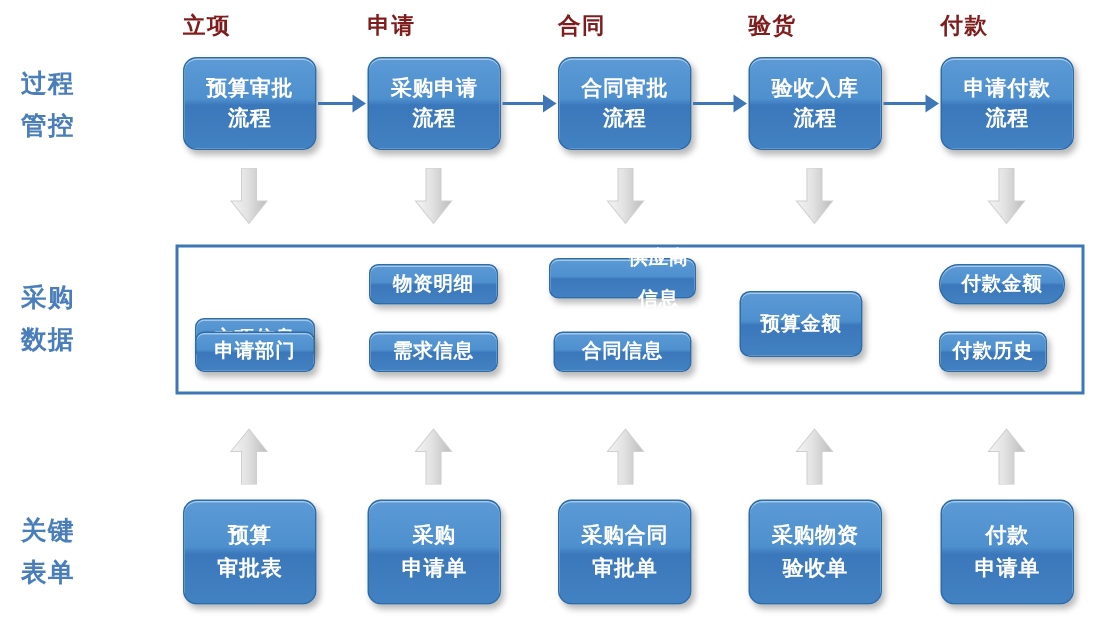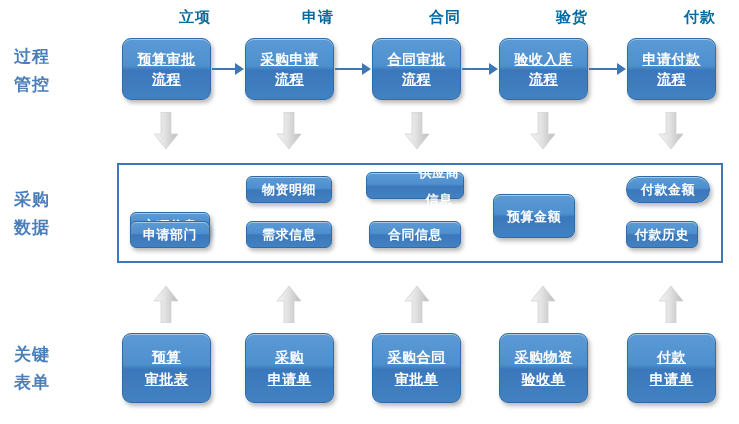--- a/index.html
+++ b/index.html
@@ -20,44 +20,44 @@
     font-weight:bold;
     line-height:28px;
     letter-spacing:1px;
     white-space:nowrap;
     text-align:left;
   }
 
   
   .stage-caption{
     position:absolute;
-    color:#0369a1;
+    color:#7f1d1d;
     font-size:15px;
     font-weight:bold;
-    text-align:right;
+    text-align:left;
     white-space:nowrap;
     letter-spacing:1px;
   }
 
   
   .bluebox{
     position:absolute;
     box-sizing:border-box;
     color:#ffffff;
     font-weight:bold;
     text-align:center;
     display:flex;
     flex-direction:column;
     align-items:center;
     justify-content:center;
     background:linear-gradient(to bottom,#5b9ad5 0%,#4e8fce 45%,#3b78bb 52%,#4281c2 100%);
     border:1px solid #2e6ca8;
     box-shadow:2px 3px 4px rgba(0,0,0,0.28), inset 0 1px 0 rgba(255,255,255,0.45);
   }
-  .bluebox .ln{display:block;white-space:nowrap;text-decoration:underline;}
+  .bluebox .ln{display:block;white-space:nowrap;}
 
   
   .process-box{
     width:89px;height:62px;
     border-radius:9px;
     font-size:14px;
     line-height:20px;
     letter-spacing:0.5px;
   }
   

